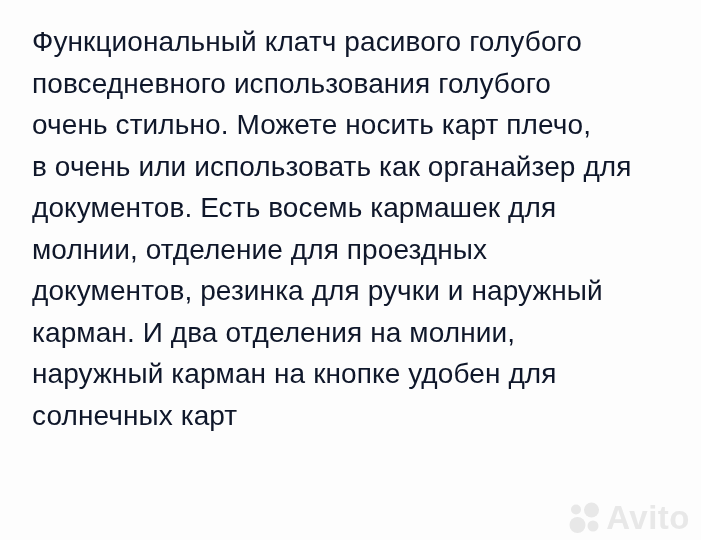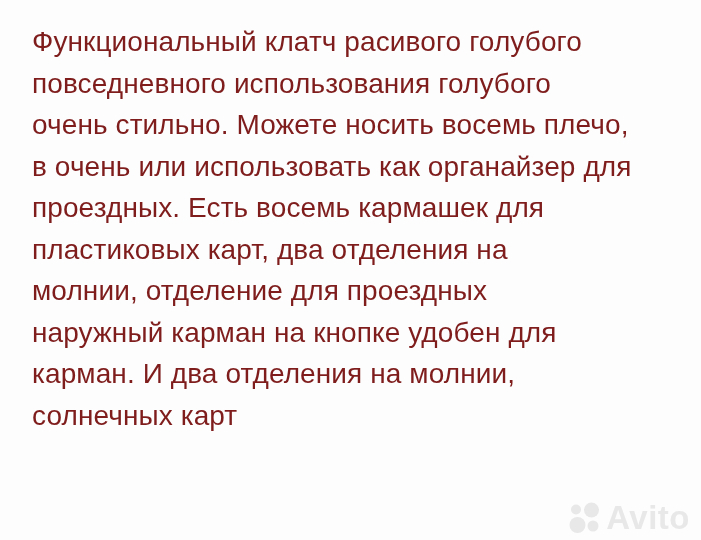--- a/index.html
+++ b/index.html
@@ -12,21 +12,21 @@
     background: #fdfdfd;
     overflow: hidden;
     position: relative;
     font-family: "Liberation Sans", sans-serif;
   }
   .description {
     position: absolute;
     top: 21px;
     left: 32px;
     right: 16px;
-    color: #7f1d1d;
+    color: #0f172a;
     font-size: 28px;
     line-height: 41.5px;
     font-weight: 400;
     letter-spacing: 0.1px;
   }
   .description .line {
     white-space: nowrap;
   }
   .watermark {
     position: absolute;
@@ -50,27 +50,27 @@
     letter-spacing: 0.5px;
     line-height: 32px;
   }
 </style>
 </head>
 <body>
 
 <div class="description">
   <div class="line">Функциональный клатч расивого голубого</div>
   <div class="line">повседневного использования голубого</div>
-  <div class="line">очень стильно. Можете носить восемь плечо,</div>
+  <div class="line">очень стильно. Можете носить карт плечо,</div>
   <div class="line">в очень или использовать как органайзер для</div>
-  <div class="line">проездных. Есть восемь кармашек для</div>
-  <div class="line">пластиковых карт, два отделения на</div>
+  <div class="line">документов. Есть восемь кармашек для</div>
   <div class="line">молнии, отделение для проездных</div>
+  <div class="line">документов, резинка для ручки и наружный</div>
+  <div class="line">карман. И два отделения на молнии,</div>
   <div class="line">наружный карман на кнопке удобен для</div>
-  <div class="line">карман. И два отделения на молнии,</div>
   <div class="line">солнечных карт</div>
 </div>
 
 <div class="watermark">
   <svg class="logo" viewBox="0 0 32 32" xmlns="http://www.w3.org/2000/svg">
     <circle cx="7" cy="7.5" r="5" fill="#e8e8e8"></circle>
     <circle cx="22.5" cy="8" r="7.5" fill="#e8e8e8"></circle>
     <circle cx="8.5" cy="23" r="8" fill="#e8e8e8"></circle>
     <circle cx="24" cy="24" r="5.5" fill="#e8e8e8"></circle>
   </svg>

